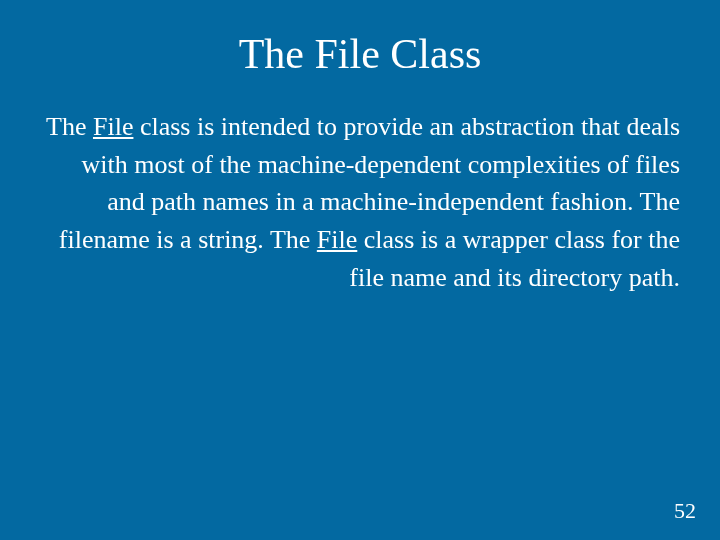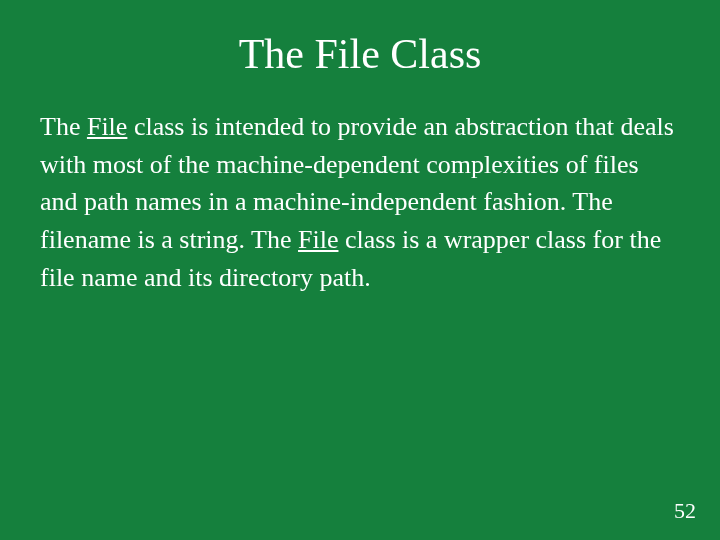--- a/index.html
+++ b/index.html
@@ -13,40 +13,40 @@
       height: 540px;
       background-color: #0000CC;
       overflow: hidden;
       font-family: "Times New Roman", Times, serif;
       color: white;
     }
 
     .slide {
       width: 720px;
       height: 540px;
-      background-color: #15803d;
+      background-color: #0369a1;
       position: relative;
       padding: 30px 40px 42px 40px;
     }
 
     .title {
       text-align: center;
       font-size: 42px;
       font-weight: normal;
       color: white;
       margin-bottom: 30px;
       font-family: "Times New Roman", Times, serif;
     }
 
     .body-text {
       font-size: 26px;
       line-height: 1.45;
       color: white;
       font-family: "Times New Roman", Times, serif;
-      text-align: left;
+      text-align: right;
     }
 
     .underline {
       text-decoration: underline;
     }
 
     .slide-number {
       position: absolute;
       bottom: 16px;
       right: 24px;

